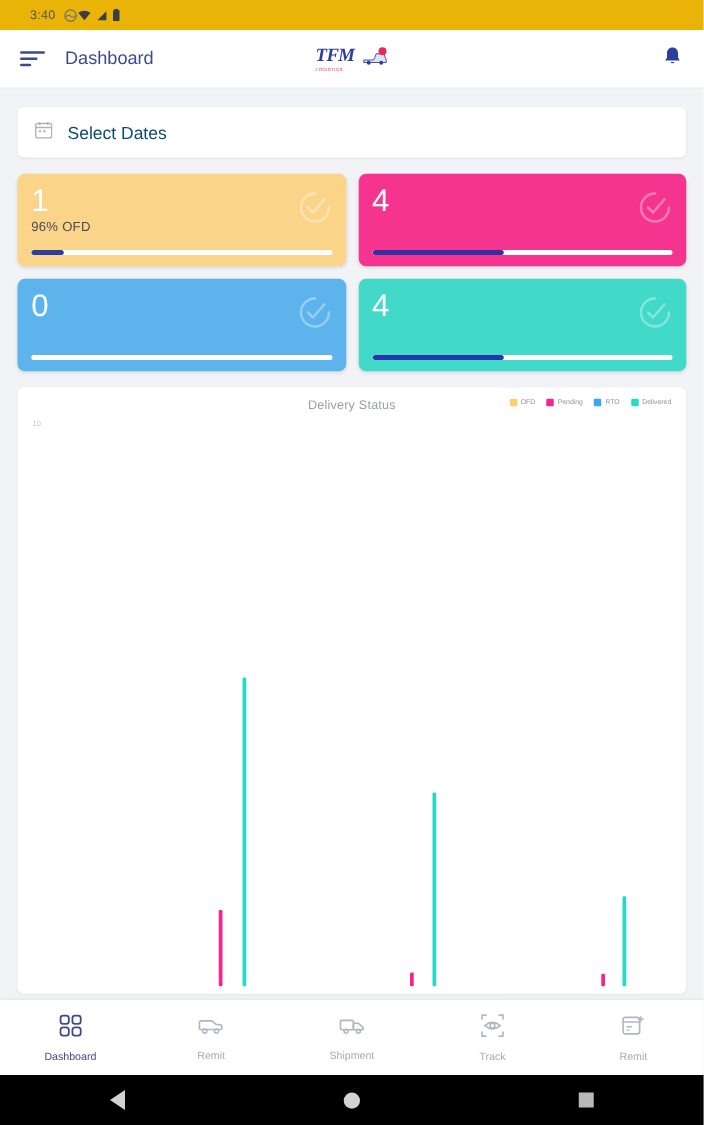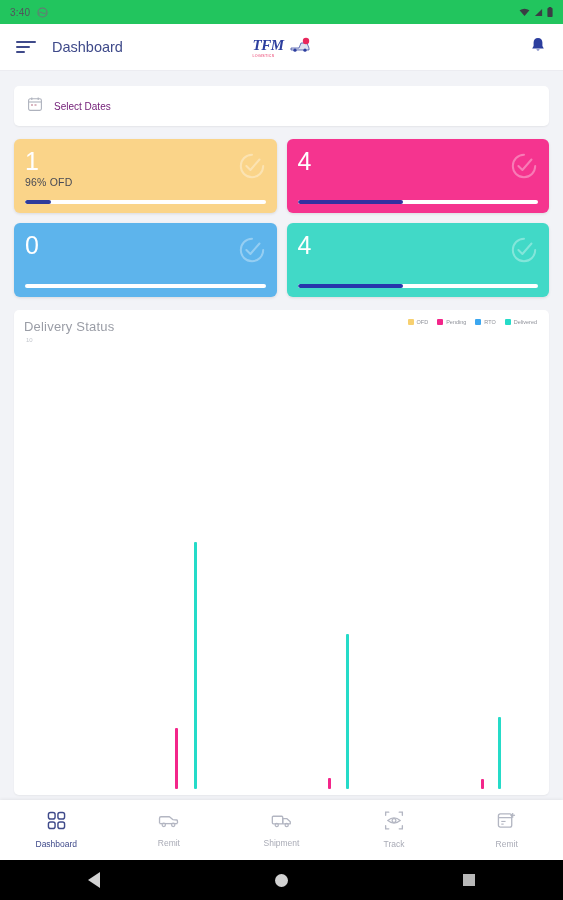--- a/index.html
+++ b/index.html
@@ -6,23 +6,23 @@
   html, body {
     width: 563px; height: 900px;
     font-family: "Liberation Sans", sans-serif;
     background: #ffffff;
     overflow: hidden;
   }
   .screen { position: relative; width: 563px; height: 900px; background: #f2f3f7; }
 
   
   .statusbar {
-    height: 24px; background: #22c55e;
-    display: flex; align-items: center; justify-content: space-between;
-    padding: 0 10px;
+    height: 24px; background: #eab308;
+    display: flex; align-items: center; 
+    padding: 0 24px;
   }
   .sb-left { display: flex; align-items: center; gap: 7px; }
   .sb-time { font-size: 10px; color: #52555c; letter-spacing: .2px; }
   .sb-right { display: flex; align-items: center; gap: 4px; }
   .ic-sm { display: block; }
 
   
   .appbar {
     height: 47px; background: #ffffff;
     display: flex; align-items: center; padding: 0 16px;
@@ -51,21 +51,21 @@
 
   
   .content { padding: 0 14px; }
 
   .datebar {
     margin-top: 15px; height: 40px; background: #ffffff;
     border-radius: 5px; display: flex; align-items: center;
     padding: 0 14px; gap: 12px; cursor: pointer;
     box-shadow: 0 1px 2px rgba(0,0,0,.06);
   }
-  .datebar-label { font-size: 10px; color: #701a75; }
+  .datebar-label { font-size: 14px; color: #0c4a6e; }
 
   
   .cards { margin-top: 13px; display: grid; grid-template-columns: 1fr 1fr; gap: 10px; }
   .card {
     position: relative; border-radius: 6px; height: 74px;
     padding: 8px 11px 0 11px; overflow: hidden;
     box-shadow: 0 1px 3px rgba(0,0,0,.10);
   }
   .card-num { font-size: 25px; color: #ffffff; font-weight: 400; line-height: 28px; }
   .card-label { font-size: 10.5px; color: #474a55; margin-top: 1px; letter-spacing: .2px; }
@@ -75,21 +75,21 @@
   }
   .fill { height: 100%; background: #2f3c9b; border-radius: 3px; }
   .card-badge { position: absolute; right: 12px; top: 14px; opacity: .35; }
 
   
   .chartcard {
     margin-top: 13px; background: #ffffff; border-radius: 5px;
     height: 485px; position: relative; padding: 9px 10px;
     box-shadow: 0 1px 2px rgba(0,0,0,.05);
   }
-  .chart-title { font-size: 13px; color: #9a9da6; letter-spacing: .2px; }
+  .chart-title { font-size: 10px; color: #9a9da6; letter-spacing: .2px; text-align: center; }
   .legend { position: absolute; right: 12px; top: 9px; display: flex; gap: 9px; align-items: center; }
   .lg-item { display: flex; align-items: center; gap: 3px; }
   .lg-sw { width: 6px; height: 6px; border-radius: 1px; }
   .lg-tx { font-size: 5.5px; color: #8e9199; }
   .ytick { position: absolute; left: 12px; top: 27px; font-size: 6px; color: #c3c6cd; }
   .plot { position: absolute; left: 26px; right: 8px; top: 30px; bottom: 6px; }
   .bar { position: absolute; bottom: 0; width: 3px; border-radius: 1px; }
 
   
   .bottomnav {

